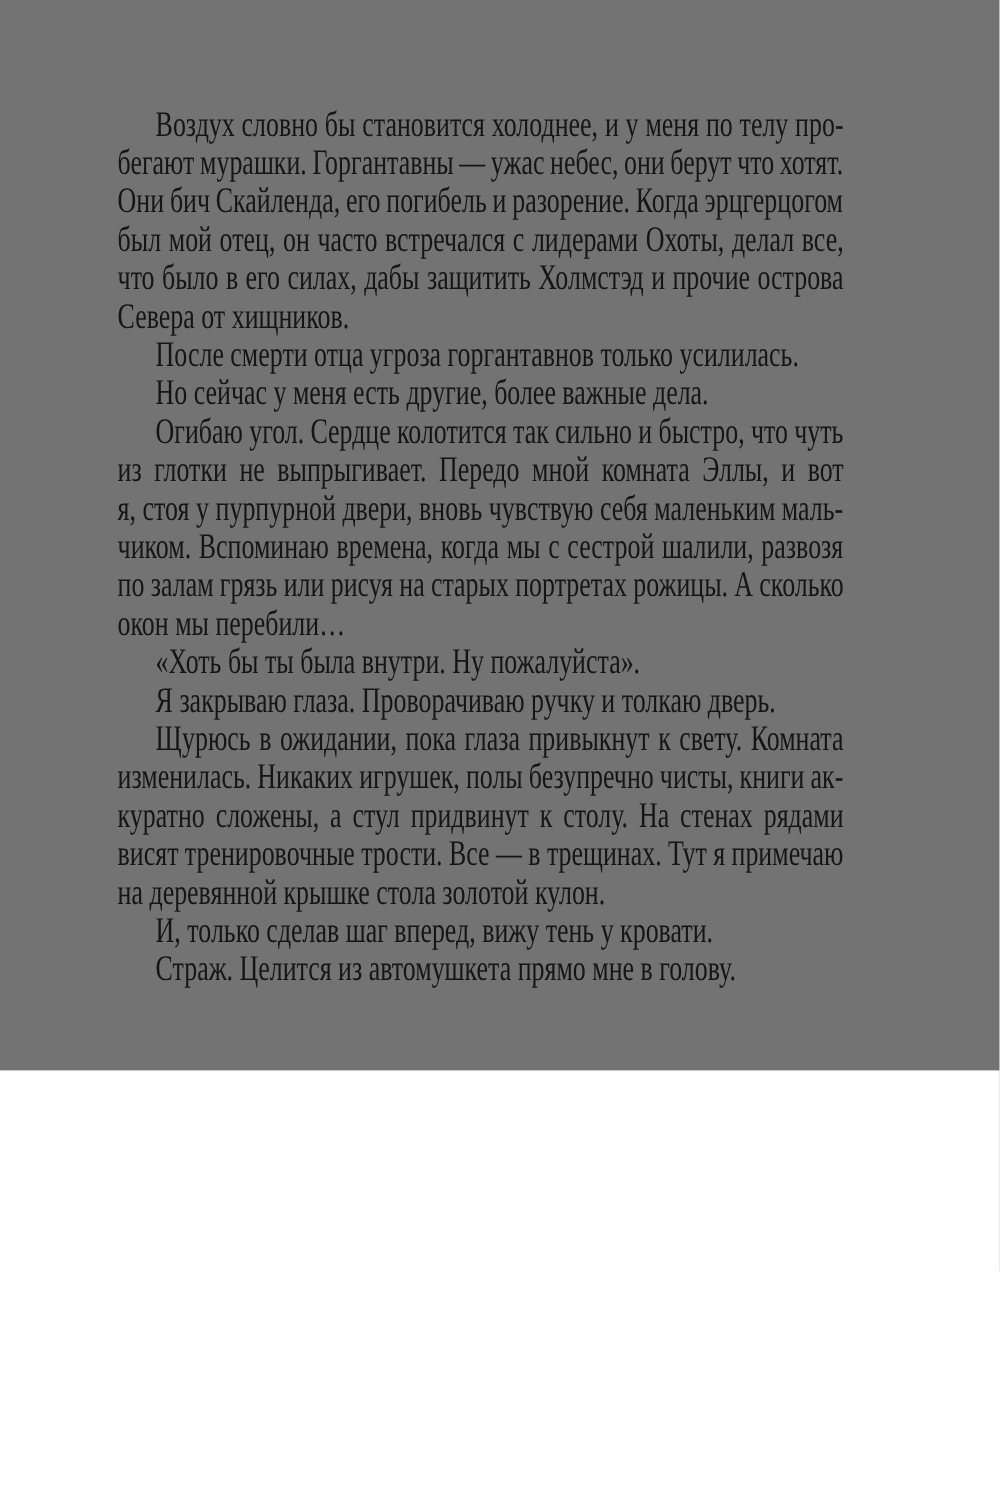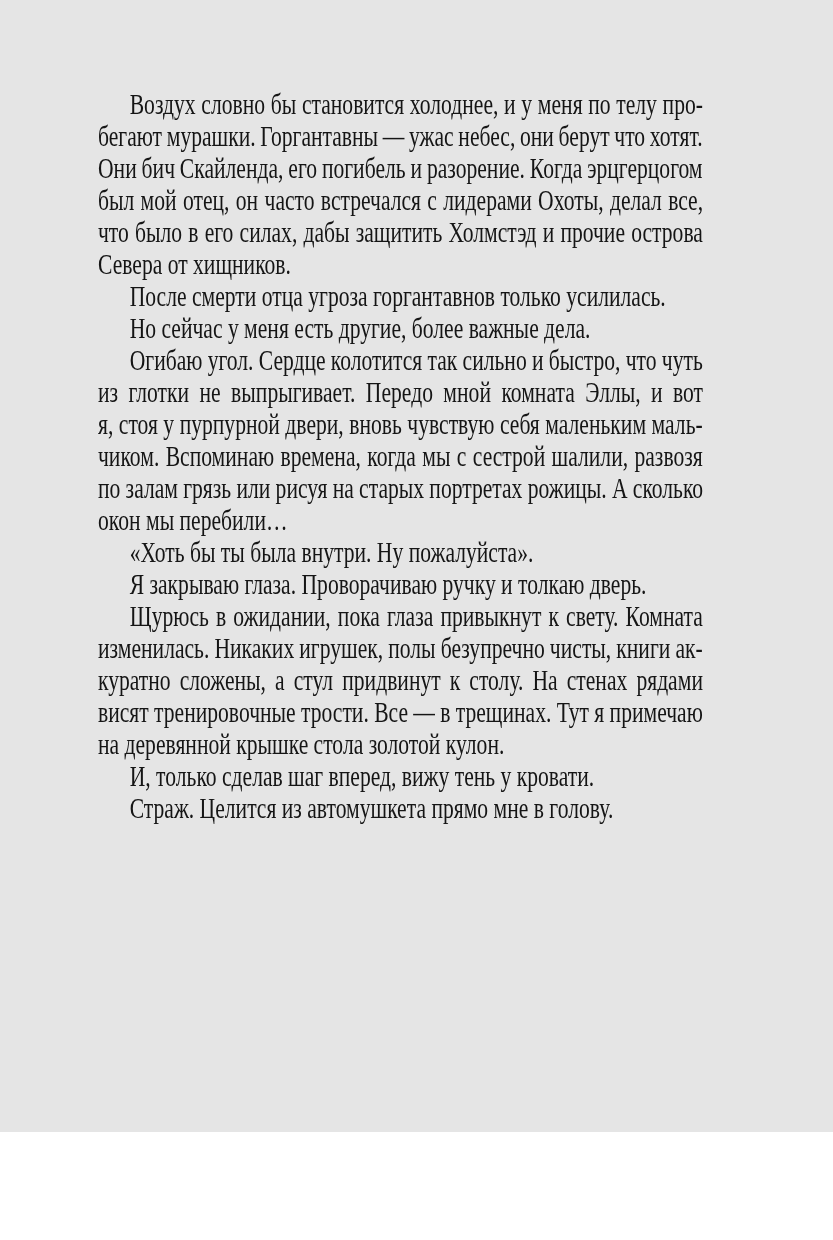--- a/index.html
+++ b/index.html
@@ -6,22 +6,22 @@
     margin: 0;
     padding: 0;
     width: 833px;
     height: 1240px;
     background: #ffffff;
     overflow: hidden;
   }
   .page {
     position: relative;
     width: 833px;
-    height: 1132px;
-    background: #e5e5e5;
+    height: 892px;
+    background: #737373;
     font-family: "Liberation Serif", "DejaVu Serif", serif;
     color: #151515;
   }
   
   .text-scale {
     position: absolute;
     left: 98px;
     top: 88px;
     width: 840px;
     transform: scaleX(0.72);

